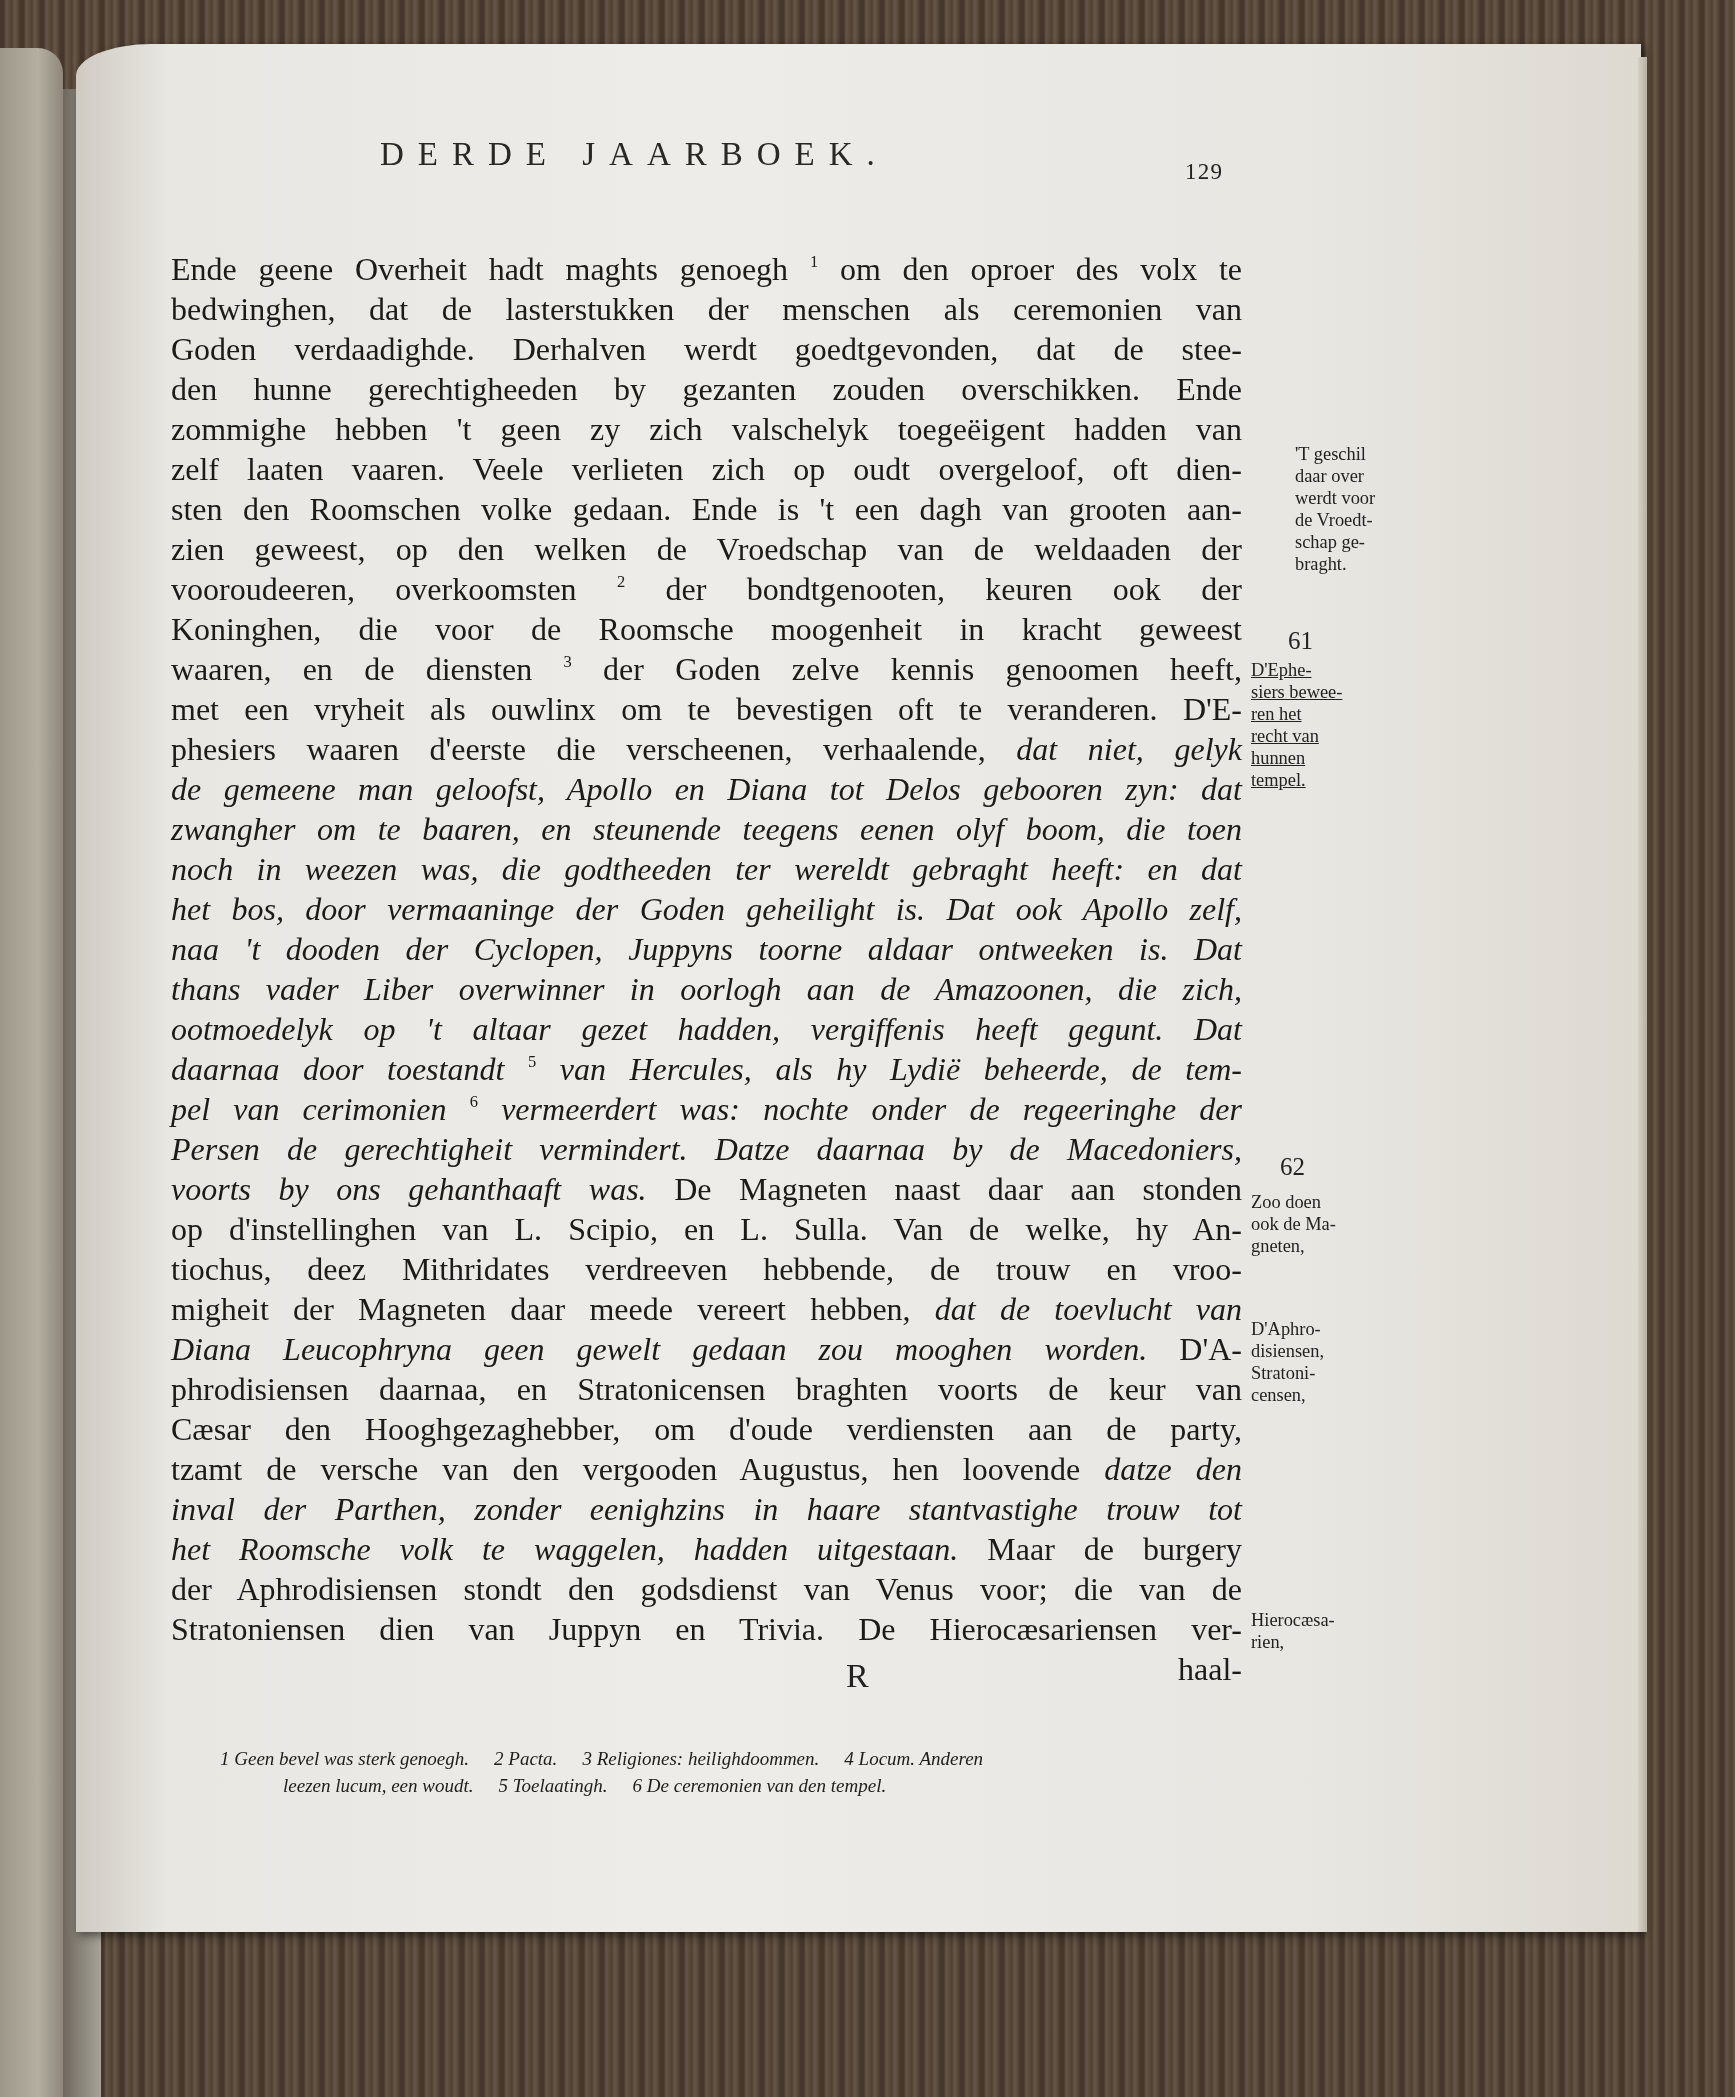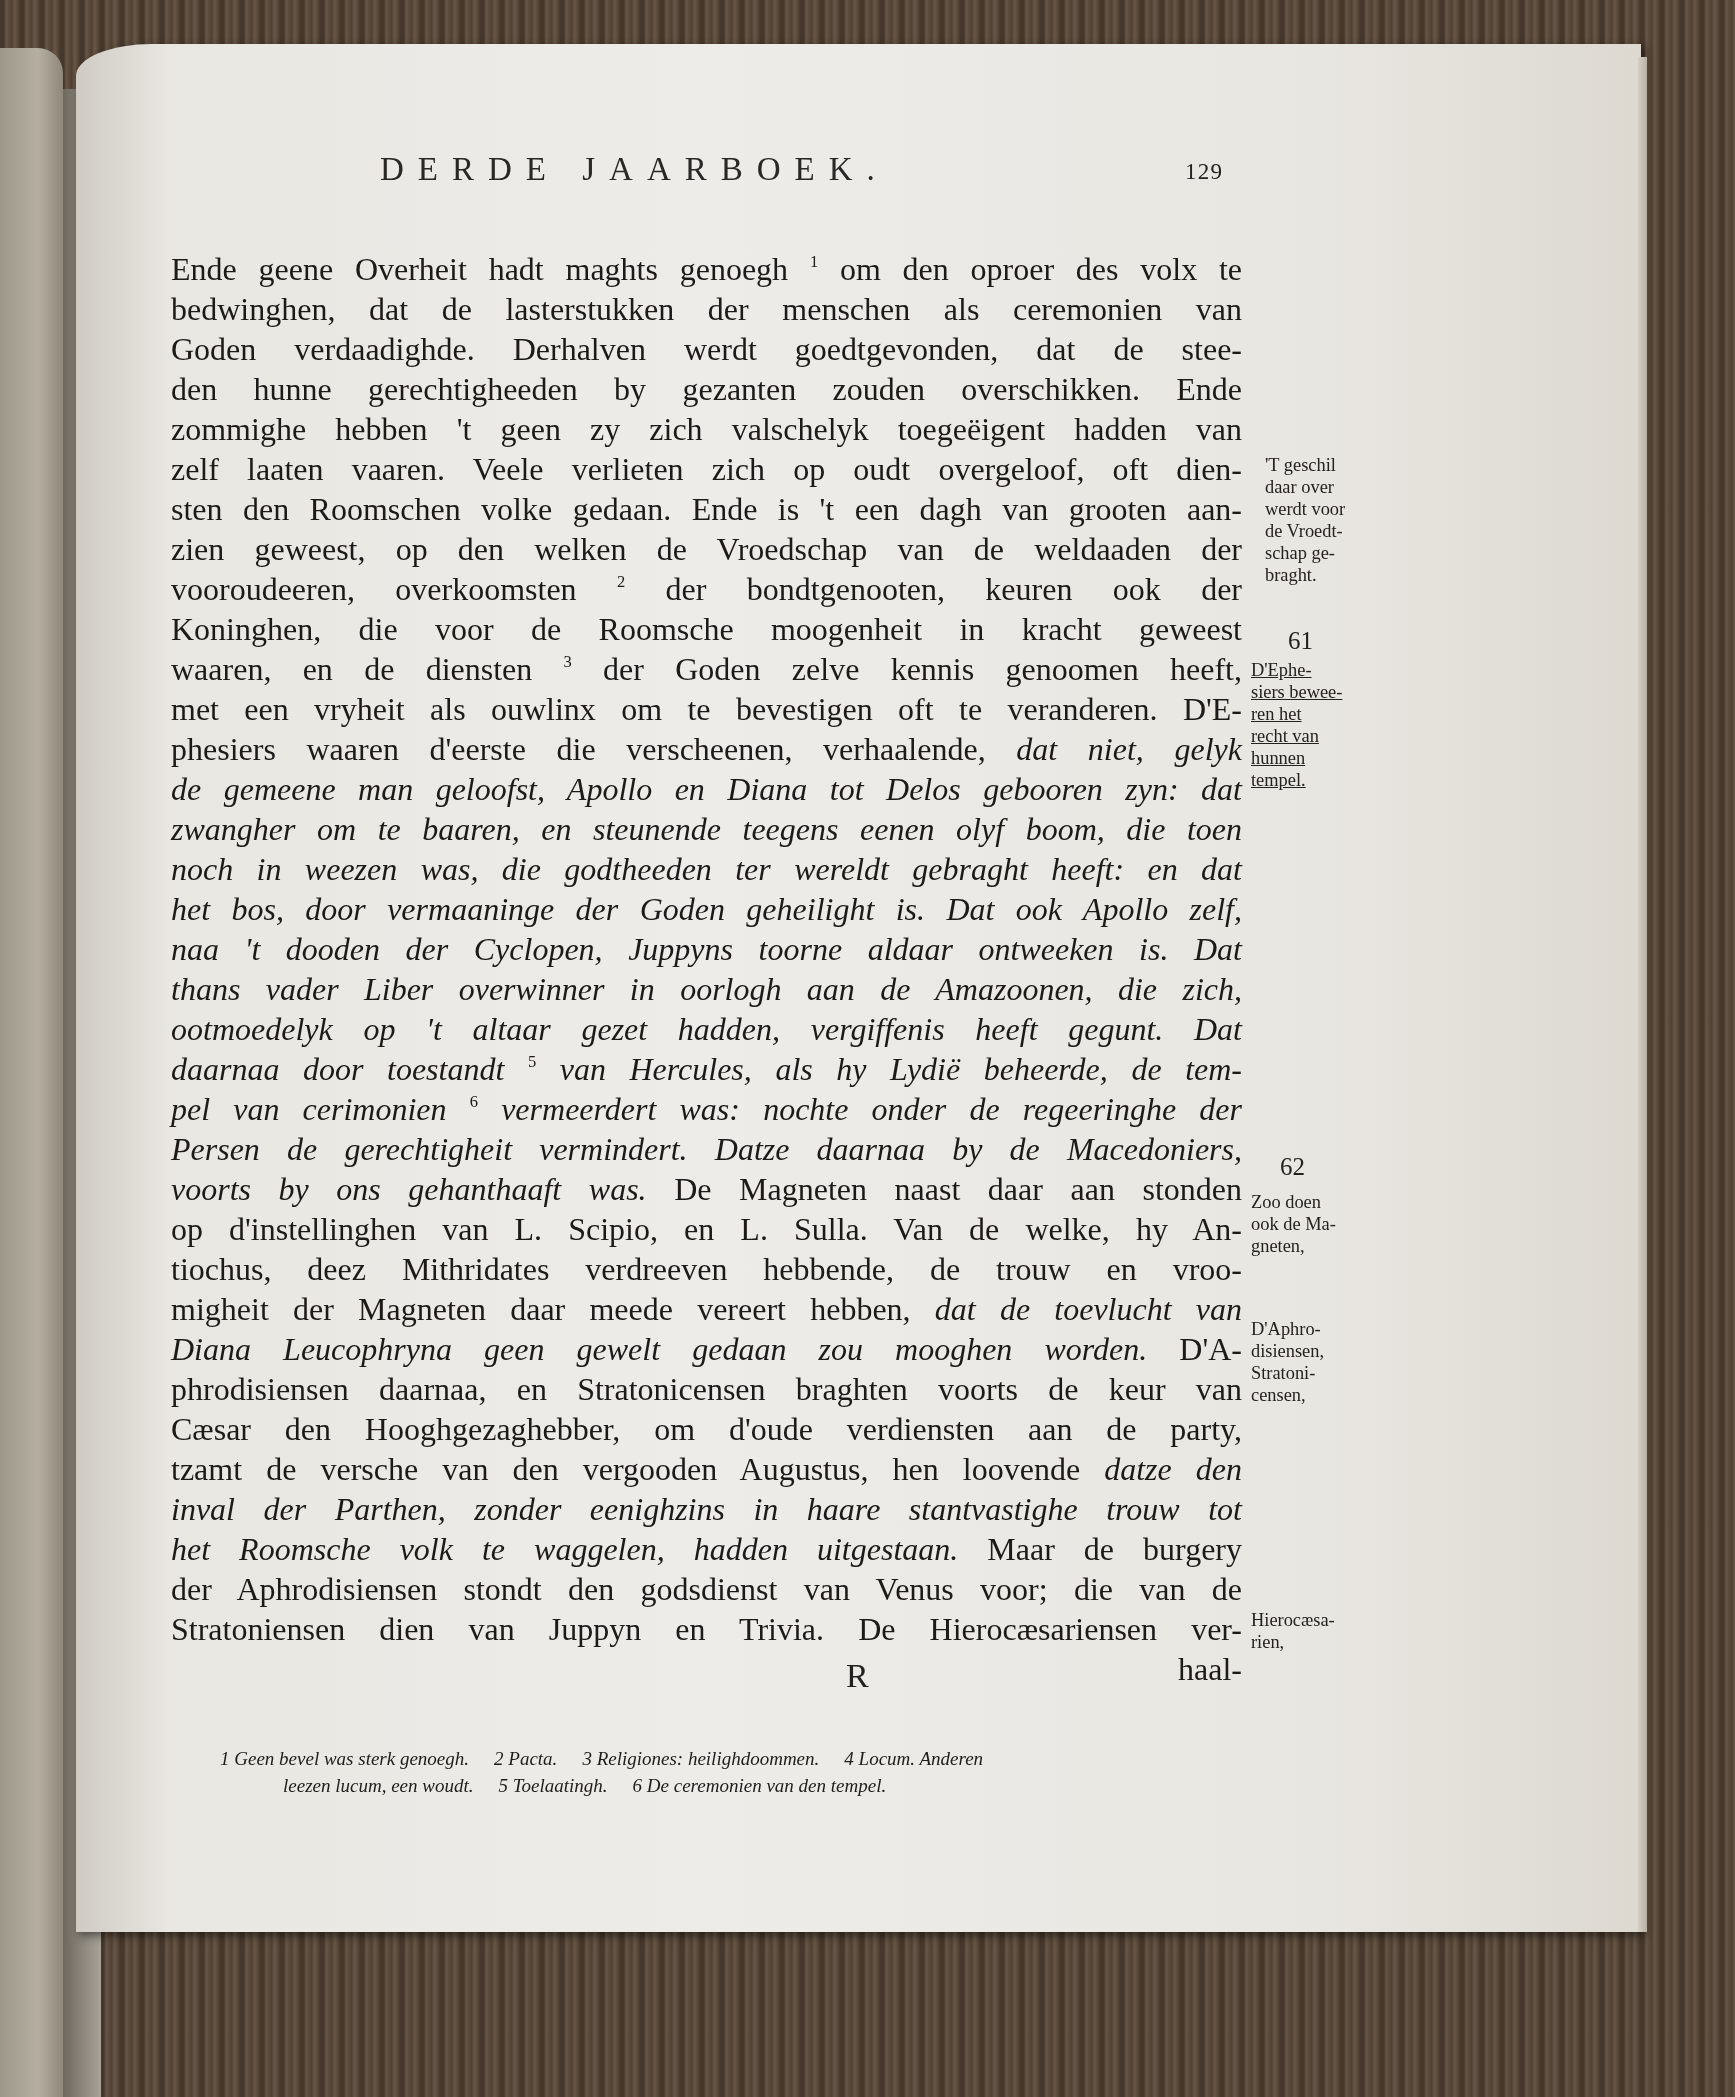--- a/index.html
+++ b/index.html
@@ -23,21 +23,21 @@
     position: absolute; left: 76px; top: 44px; width: 1565px; height: 1888px;
     background: linear-gradient(90deg, #cfcbc3 0%, #e9e7e2 6%, #eeece8 40%, #e8e6e1 80%, #ddd9d1 100%);
     border-top-left-radius: 76px 32px;
     box-shadow: 3.8px 3.8px 9px rgba(0,0,0,0.45);
   }
   .page-edge {
     position: absolute; left: 1638px; top: 57px; width: 9px; height: 1875px;
     background: linear-gradient(90deg, #d6d1c6, #b7b0a3);
   }
   .running-head {
-    position: absolute; left: 380px; top: 151px; width: 969px;
+    position: absolute; left: 380px; top: 136px; width: 969px;
     font-size: 33px; letter-spacing: 14px; color: #2a2826;
   }
   .page-number {
     position: absolute; left: 1185px; top: 159px; font-size: 23px; color: #222;
     letter-spacing: 1.3px;
   }
   .body-text {
     position: absolute; left: 171px; top: 201px; width: 1071px;
     font-size: 32px; line-height: 40px; color: #1d1b19; margin-top: 48px;
   }
@@ -104,21 +104,21 @@
     <span class="line"><span>Cæsar den Hooghgezaghebber, om d'oude verdiensten aan de party,</span></span>
     <span class="line"><span>tzamt de versche van den vergooden Augustus, hen loovende </span><span class="it">datze den</span></span>
     <span class="line"><span class="it">inval der Parthen, zonder eenighzins in haare stantvastighe trouw tot</span></span>
     <span class="line"><span class="it">het Roomsche volk te waggelen, hadden uitgestaan.</span><span> Maar de burgery</span></span>
     <span class="line"><span>der Aphrodisiensen stondt den godsdienst van Venus voor; die van de</span></span>
     <span class="line"><span>Stratoniensen dien van Juppyn en Trivia. De Hierocæsariensen ver-</span></span>
     <span class="line last"><span>haal-</span></span>
   </div>
 
 <div id="margin-notes">
-    <div class="margin-note" style="left: 1265px; top: 443px; margin-top: 11px;">
+    <div class="margin-note" style="left: 1295px; top: 443px;">
       <div>'T geschil</div>
       <div>daar over</div>
       <div>werdt voor</div>
       <div>de Vroedt-</div>
       <div>schap ge-</div>
       <div>braght.</div>
     </div>
     <div class="margin-num" style="left: 1280px; top: 627px; margin-left: 8px;">61</div>
     <div class="margin-note" style="left: 1251px; top: 659px; text-decoration: underline;">
       <div>D'Ephe-</div>

